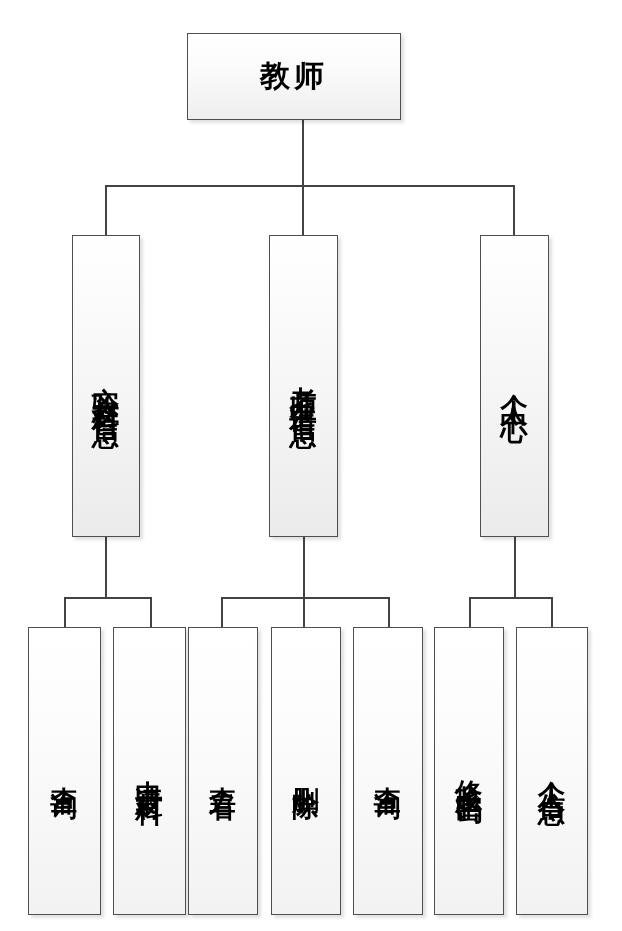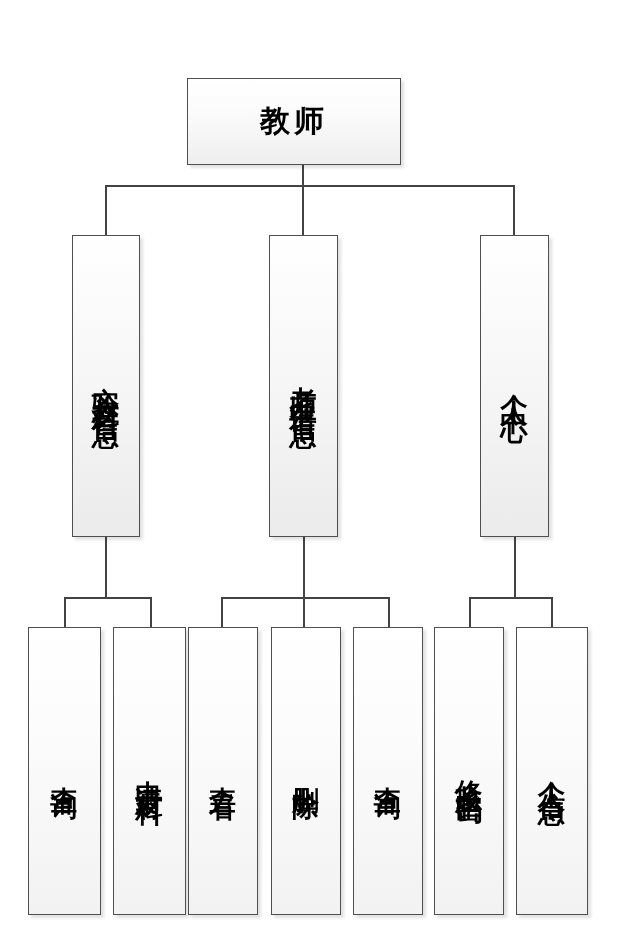--- a/index.html
+++ b/index.html
@@ -35,21 +35,20 @@
     display: block;
     text-align: center;
     line-height: 1.08;
     letter-spacing: 0.5px;
     font-weight: 700;
   }
 
   
   .node.root {
     background: linear-gradient(to bottom, #ffffff 0%, #fbfbfb 40%, #eeeeee 100%);
-    margin-top: 45px;
   }
   .node.root .label {
     writing-mode: horizontal-tb;
     font-size: 30px;
     letter-spacing: 4px;
   }
 
   
   .node.vert .label {
     writing-mode: vertical-rl;

